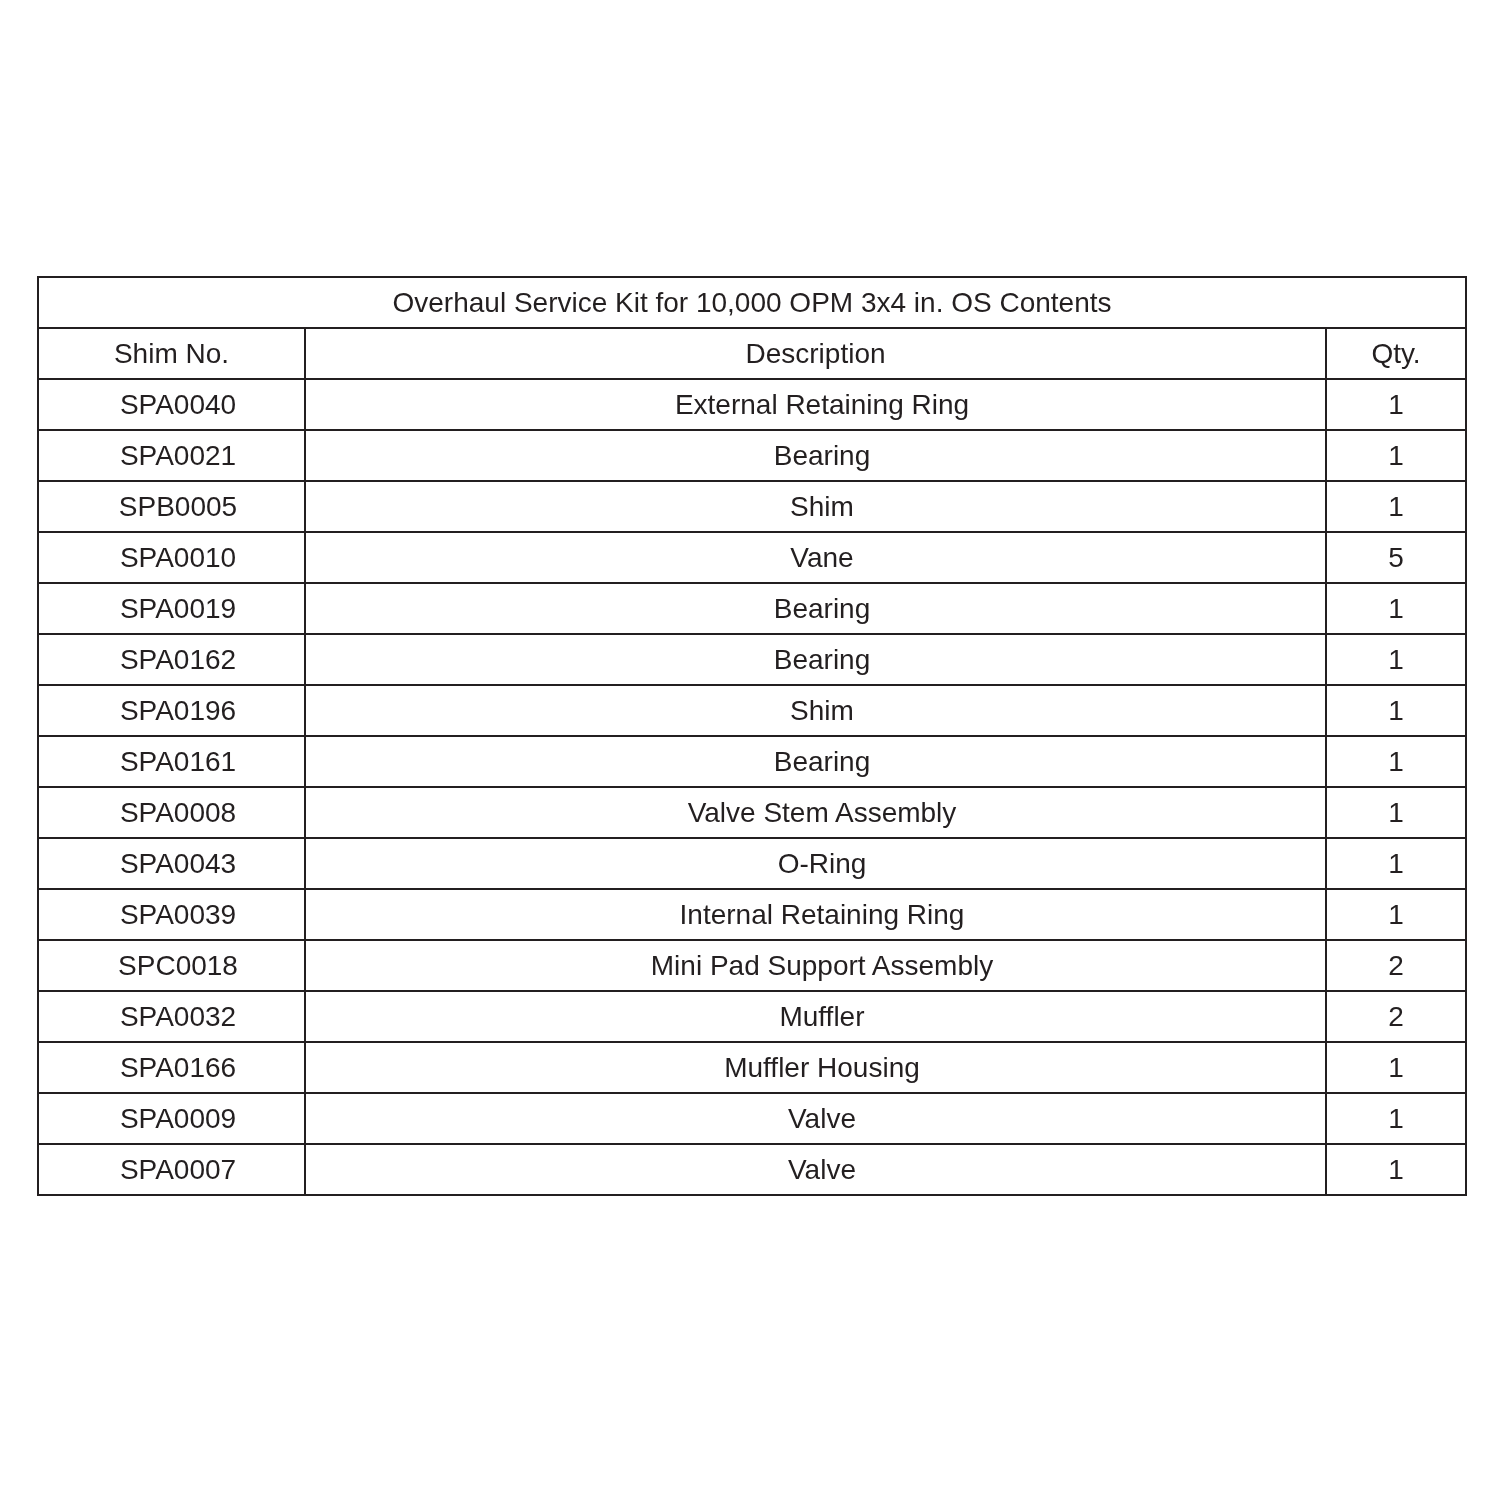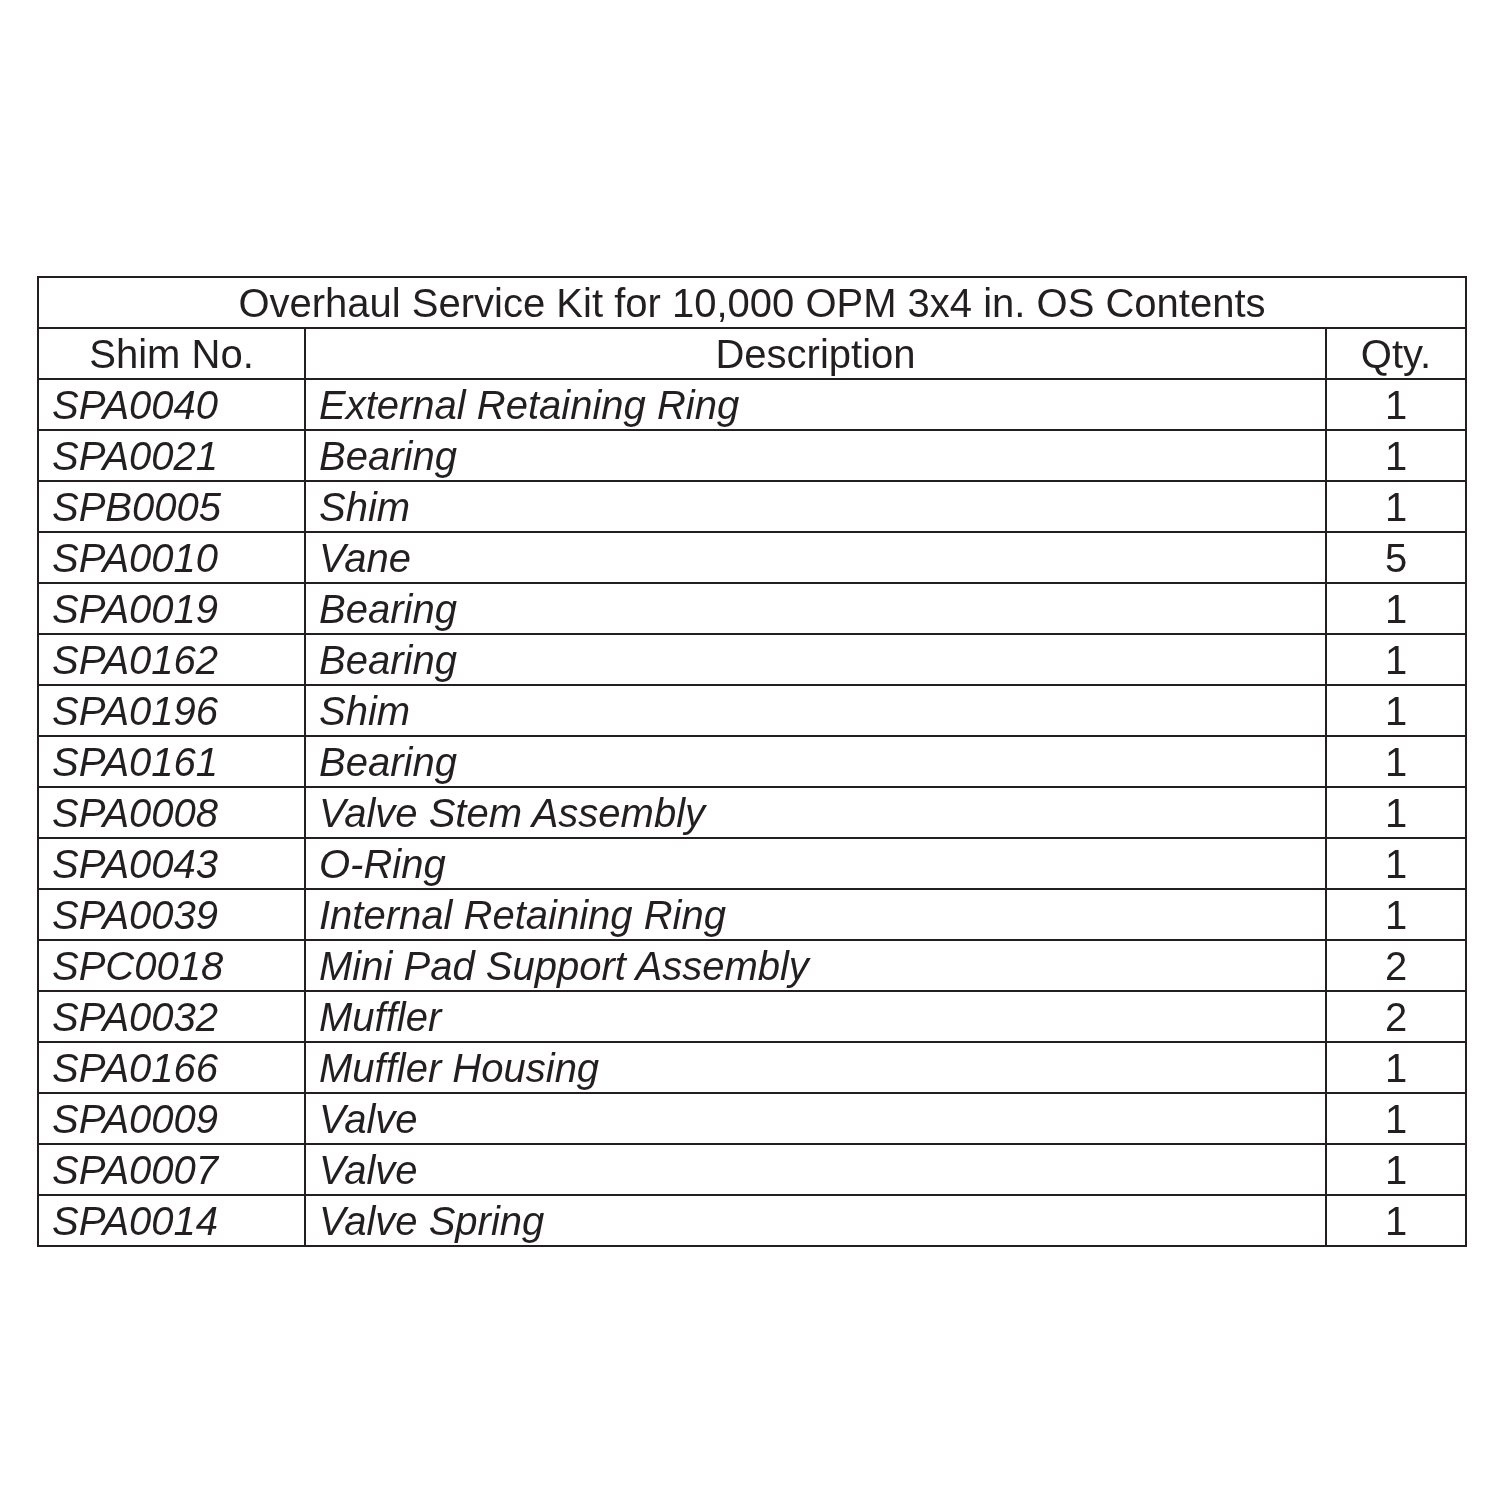--- a/index.html
+++ b/index.html
@@ -14,44 +14,43 @@
     font-family: "Liberation Sans", sans-serif;
   }
   .parts-table {
     position: absolute;
     left: 37px;
     top: 276px;
     width: 1428px;
     border-collapse: collapse;
     table-layout: fixed;
     color: #231f20;
-    font-size: 40px;
+    font-size: 28px;
     line-height: 1;
     padding-left: 44px;
   }
   .parts-table col.c-part { width: 267px; }
   .parts-table col.c-desc { width: 1021px; }
   .parts-table col.c-qty  { width: 140px; }
   .parts-table th, .parts-table td {
     border: 2px solid #231f20;
     height: 49px;
     padding: 0;
     font-weight: 400;
     white-space: nowrap;
     overflow: hidden;
     vertical-align: middle;
   }
   .parts-table .title-cell,
   .parts-table .header-cell {
     text-align: center;
   }
   .parts-table td.cell-left {
-    text-align: left;
+    text-align: center;
     padding-left: 13px;
-    font-style: italic;
   }
   .parts-table td.cell-center {
     text-align: center;
   }
 </style>
 </head>
 <body>
 
 <table class="parts-table">
   <colgroup>
@@ -143,19 +142,14 @@
     <tr>
       <td class="cell-left">SPA0009</td>
       <td class="cell-left">Valve</td>
       <td class="cell-center">1</td>
     </tr>
     <tr>
       <td class="cell-left">SPA0007</td>
       <td class="cell-left">Valve</td>
       <td class="cell-center">1</td>
     </tr>
-    <tr>
-      <td class="cell-left">SPA0014</td>
-      <td class="cell-left">Valve Spring</td>
-      <td class="cell-center">1</td>
-    </tr>
   </tbody>
 </table>
 
 </body></html>

